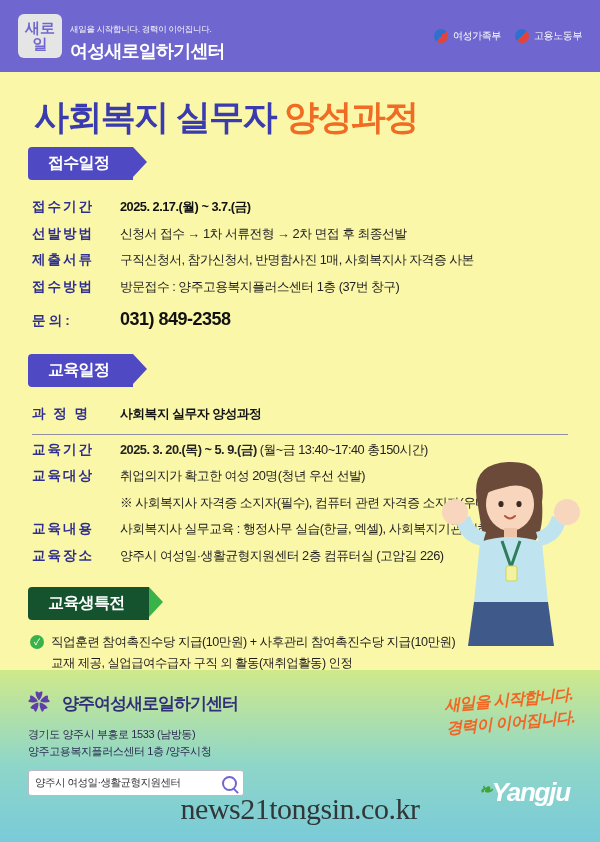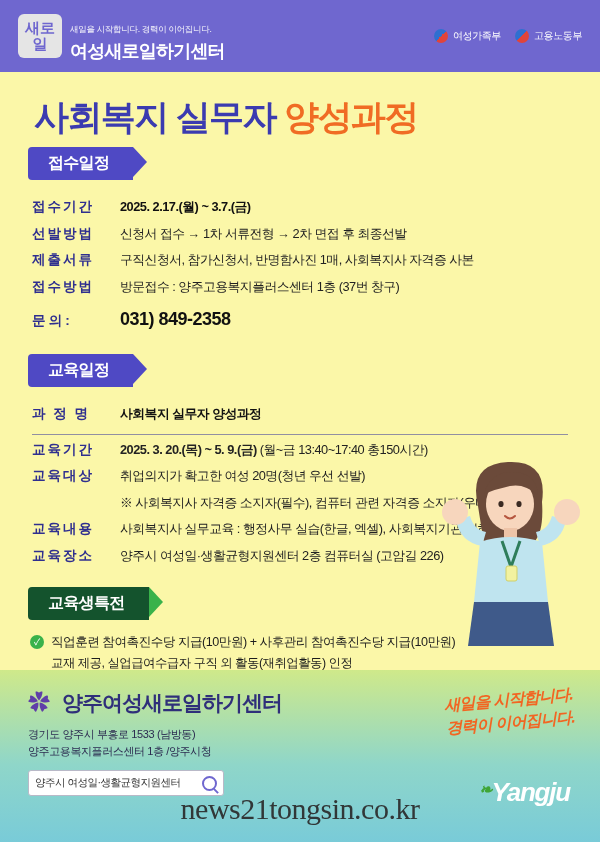--- a/index.html
+++ b/index.html
@@ -212,31 +212,31 @@
   .foot-brand {
     display: flex; align-items: center; gap: 8px;
   }
   .foot-mark {
     width: 26px; height: 30px;
     color: #5f3fa8;
     font-size: 22px;
     line-height: 30px;
   }
   .foot-name {
-    font-size: 21px; font-weight: bold;
+    font-size: 17px; font-weight: bold;
     color: #2f2f7a; letter-spacing: -1px;
   }
   .foot-addr {
     margin-top: 8px;
     font-size: 11px; color: #2b2b50;
     letter-spacing: -0.4px; line-height: 1.55;
   }
   .search-box {
     margin-top: 10px;
-    width: 196px; height: 26px;
+    width: 216px; height: 26px;
     background: #fff;
     border: 1px solid #b9b9c8;
     border-radius: 3px;
     display: flex; align-items: center;
     padding: 0 6px;
   }
   .search-box input {
     border: 0; outline: 0;
     flex: 1;
     font-size: 10.5px;

